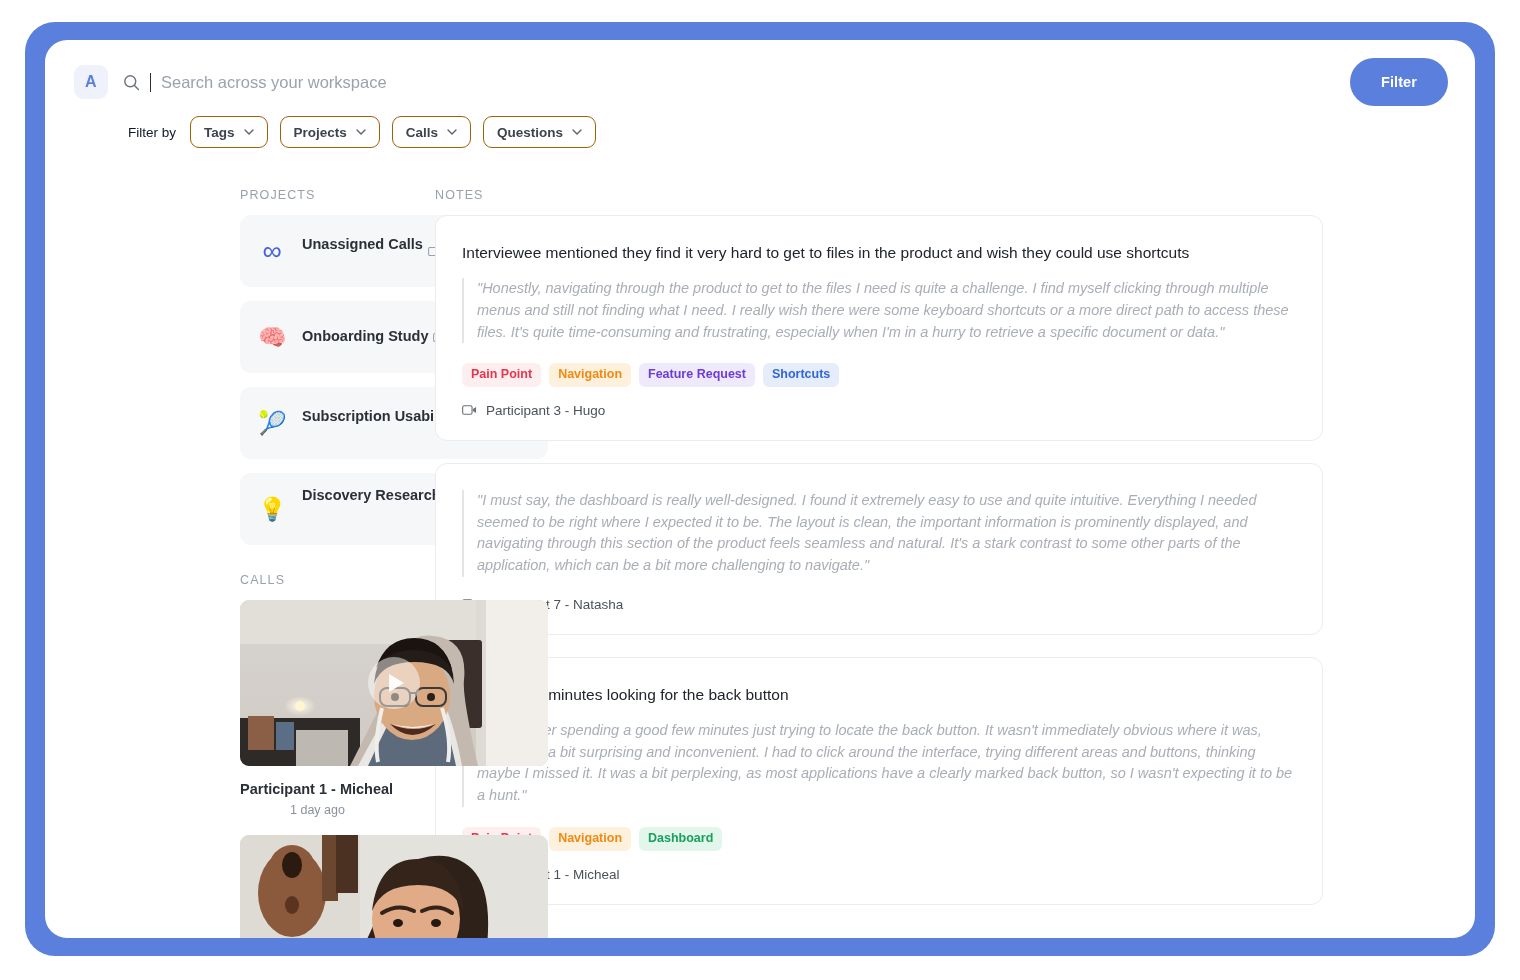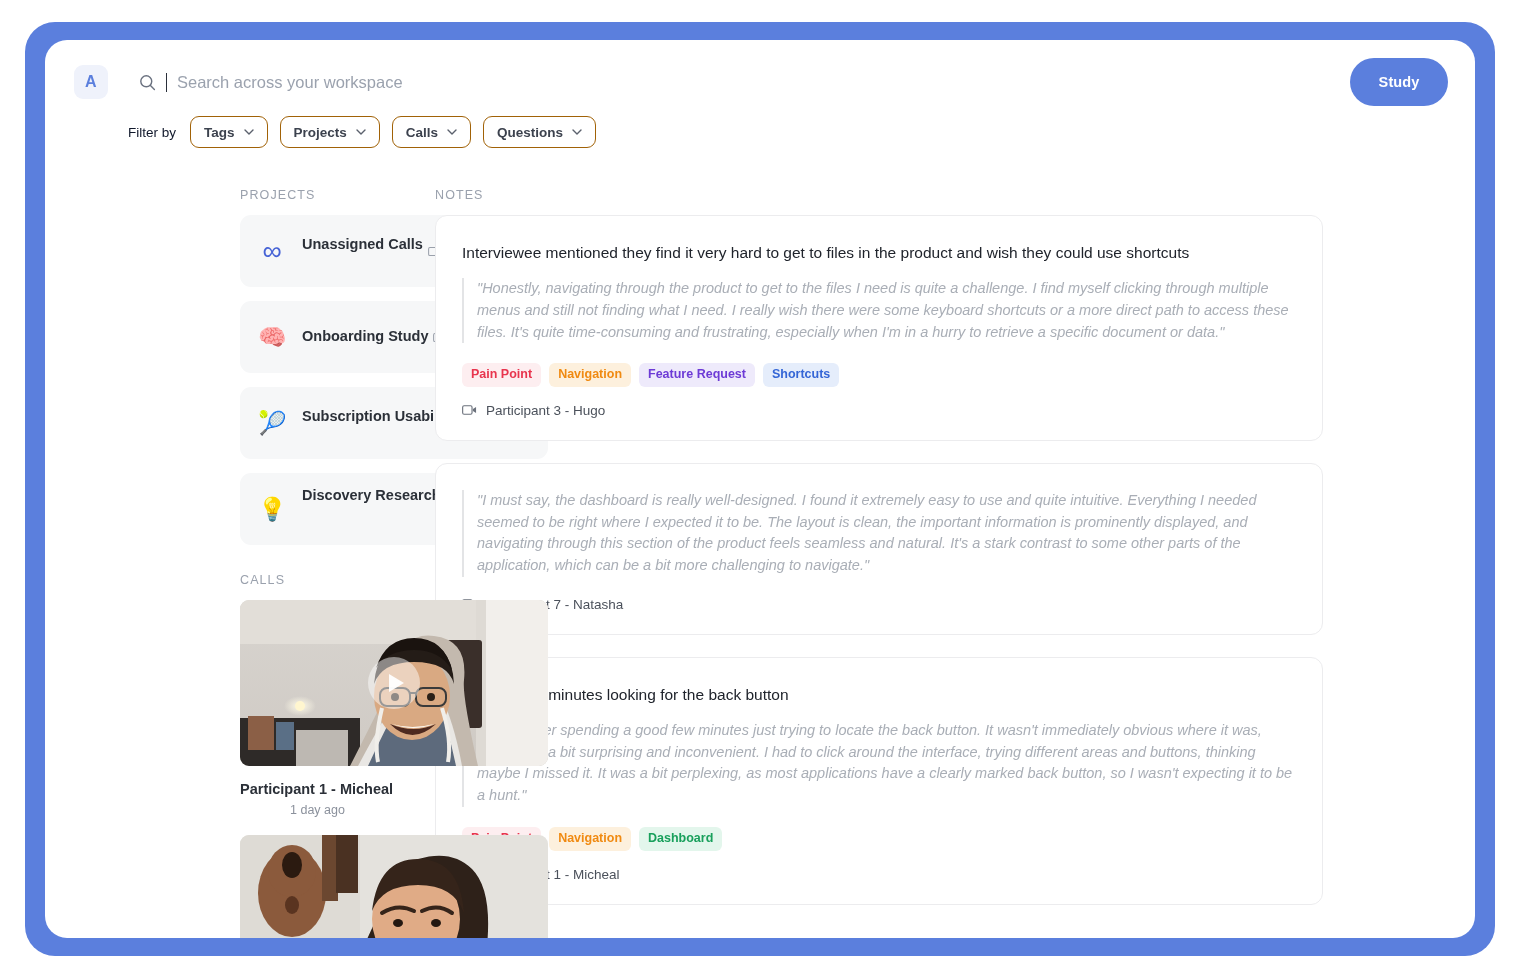--- a/index.html
+++ b/index.html
@@ -40,21 +40,21 @@
   .logo {
     position: absolute; left: 29px; top: 25px;
     width: 34px; height: 34px;
     background: #eff2fb;
     border-radius: 9px;
     display: flex; align-items: center; justify-content: center;
     font-size: 16px; font-weight: 700; color: #5b7fdd;
     letter-spacing: .3px;
   }
   .searchwrap {
-    position: absolute; left: 94px; top: 25px;
+    position: absolute; left: 78px; top: 25px;
     display: flex; align-items: center; gap: 10px;
     height: 34px;
   }
   .search-icon { width: 17px; height: 17px; display:block; flex: none; }
   .caret {
     width: 1px; height: 19px; background: #2a2f3a;
   }
   .search-placeholder {
     font-size: 16.5px; color: #9ba2ae; line-height: 1;
   }
@@ -211,21 +211,21 @@
         <span>
           <svg class="search-icon" viewBox="0 0 18 18" fill="none">
             <circle cx="7.7" cy="7.7" r="5.8" stroke="#6b7280" stroke-width="1.5"></circle>
             <line x1="11.9" y1="11.9" x2="16.3" y2="16.3" stroke="#6b7280" stroke-width="1.5" stroke-linecap="round"></line>
           </svg>
         </span>
         <span class="caret"></span>
         <span class="search-placeholder">Search across your workspace</span>
       </div>
 
-      <button class="search-btn">Study</button>
+      <button class="search-btn">Filter</button>
 
       <div class="filterrow">
         <span class="filter-label">Filter by</span>
 
         <button class="chip">
           <span>Tags</span>
           <span>
             <svg class="chev" viewBox="0 0 10 6" fill="none">
                 <path d="M1 1l4 4 4-4" stroke="#5b616d" stroke-width="1.4" stroke-linecap="round" stroke-linejoin="round"></path>
               </svg>

